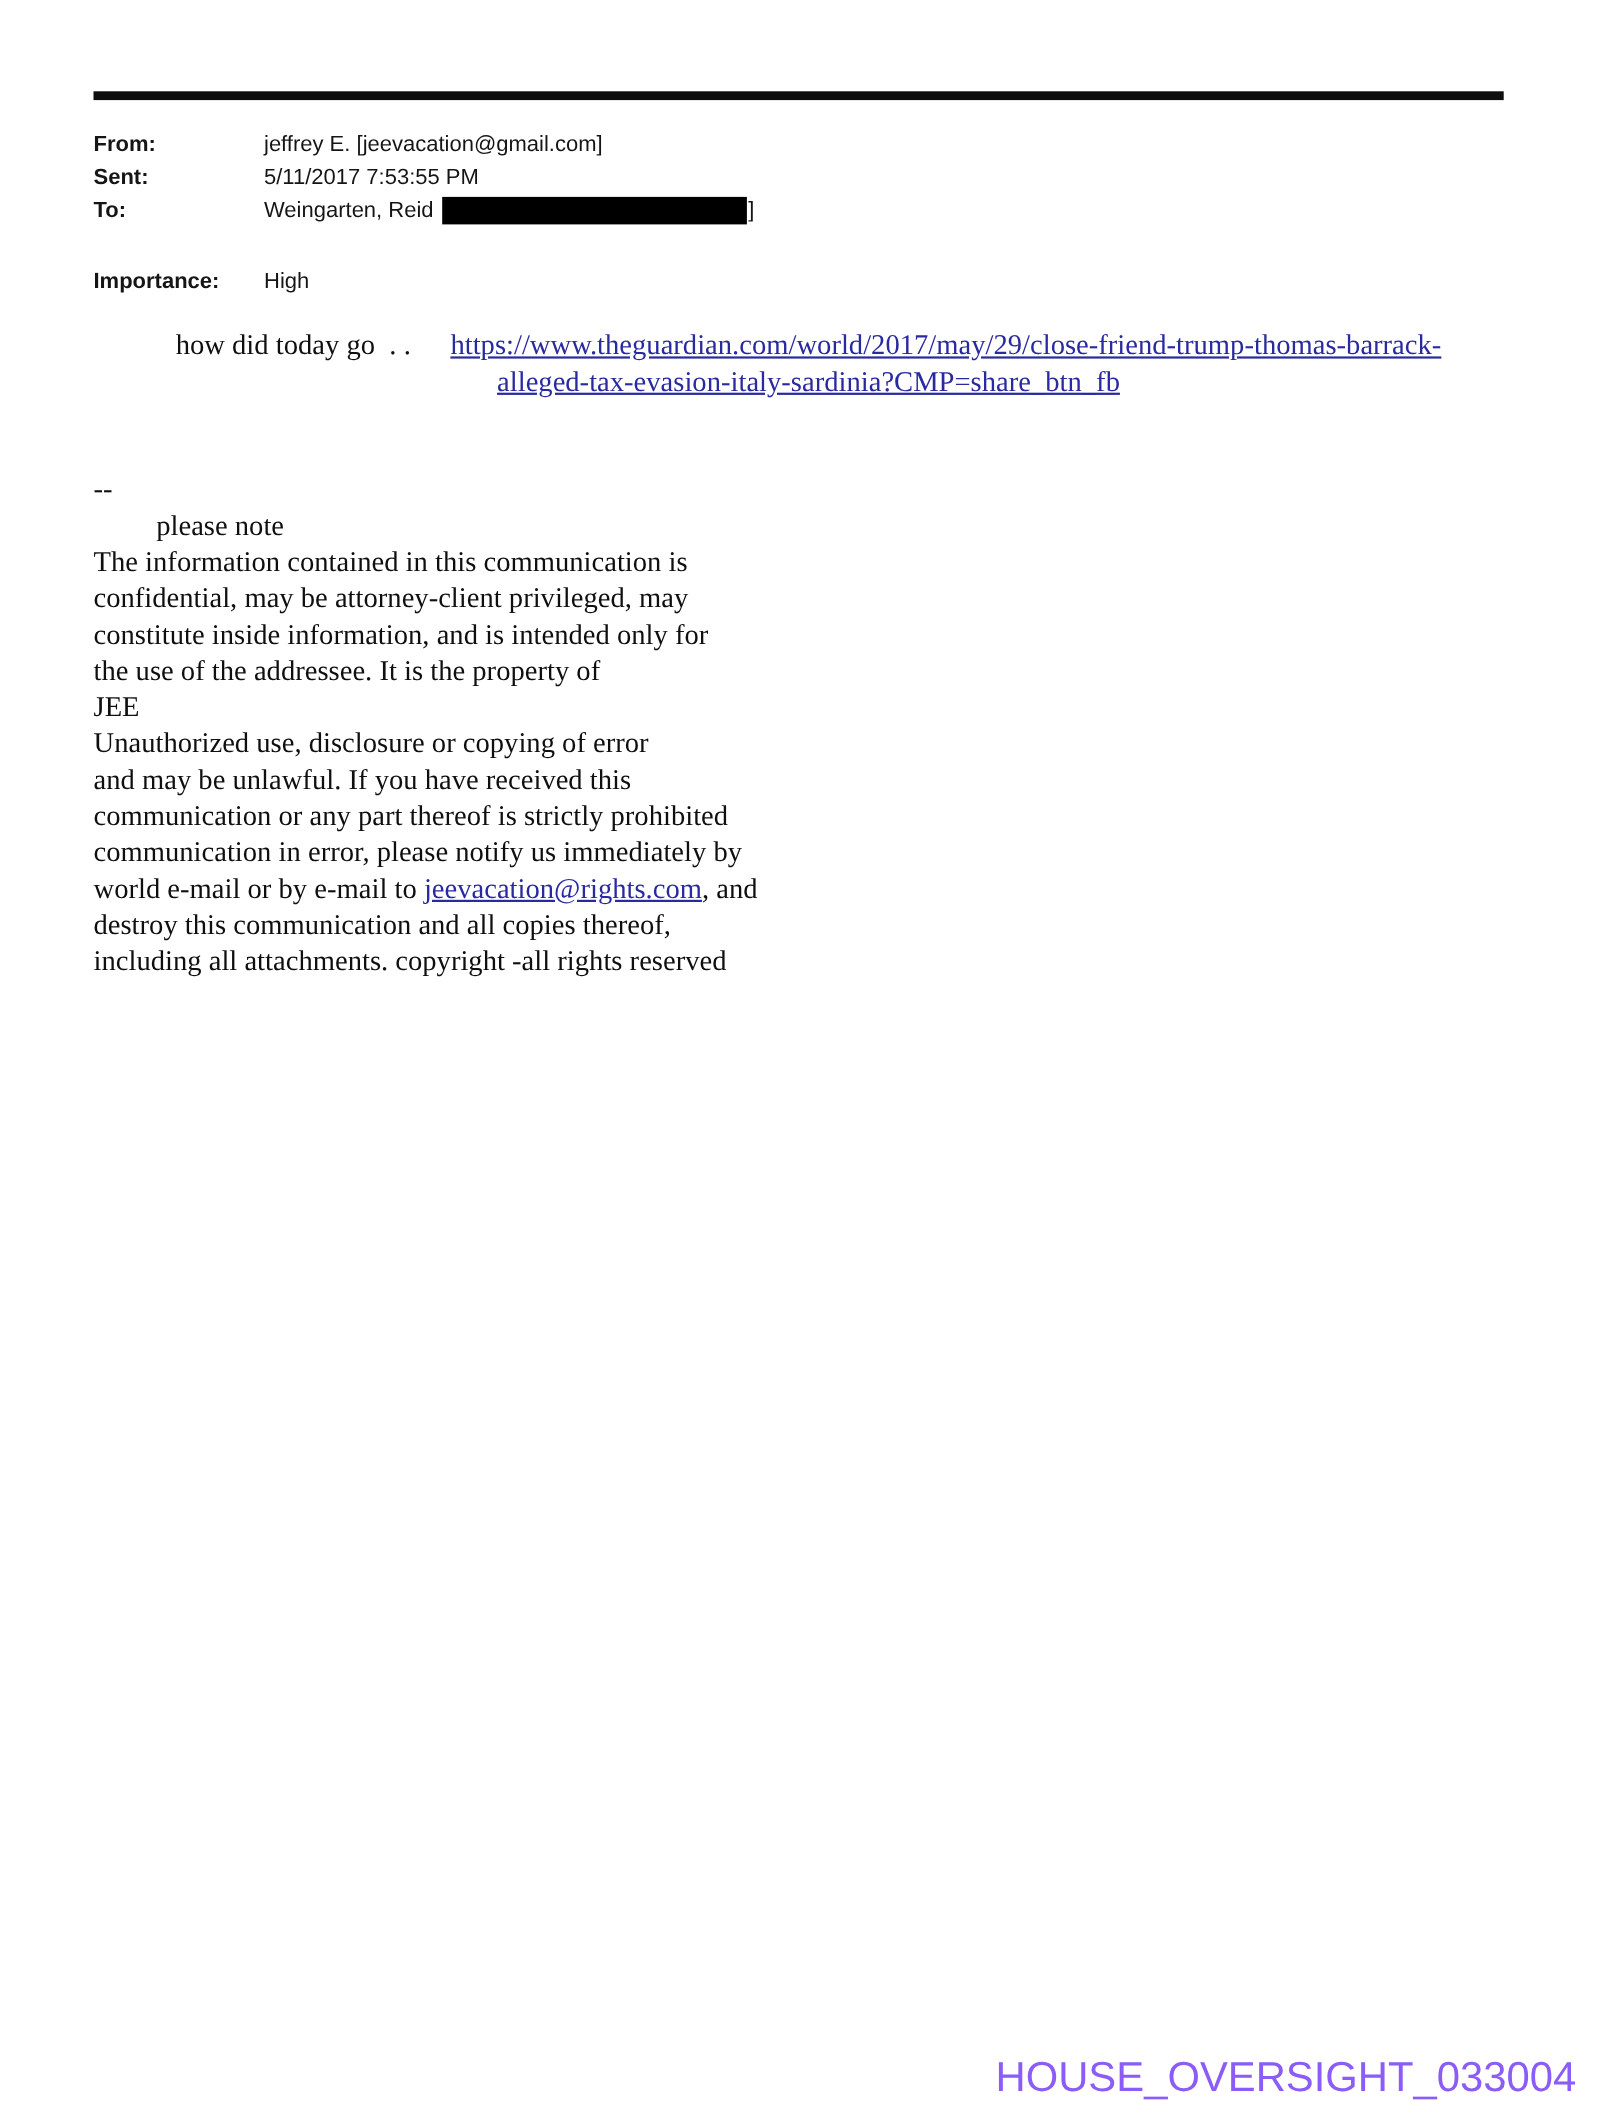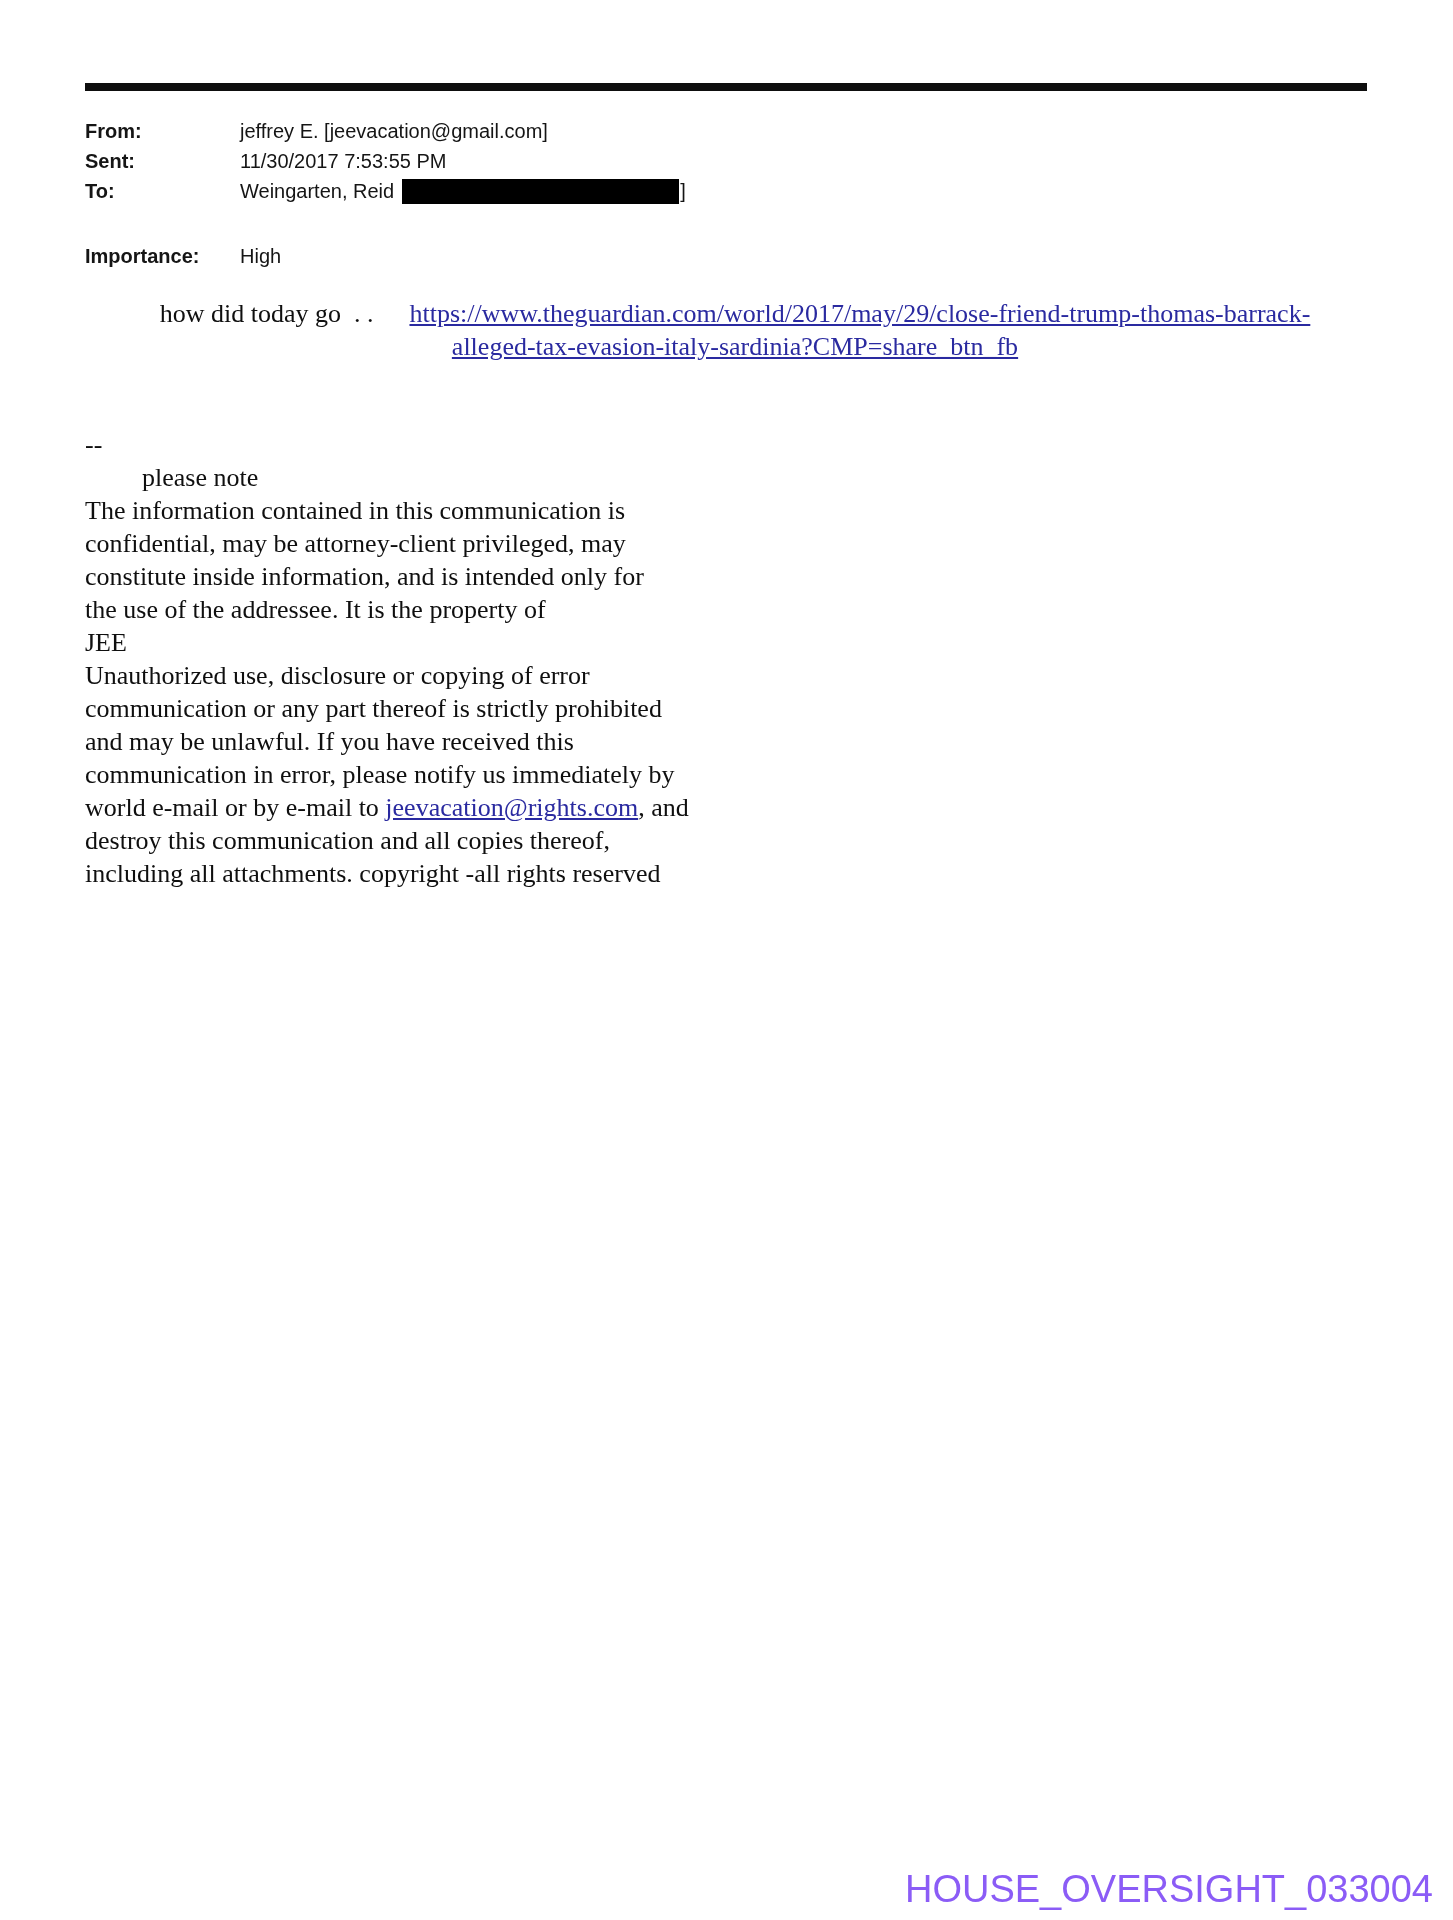--- a/index.html
+++ b/index.html
@@ -82,21 +82,21 @@
 
   <div class="top-rule"></div>
 
   <div class="meta">
     <div class="meta-row">
         <span class="meta-label t">From:</span>
         <span class="meta-value t">jeffrey E. [jeevacation@gmail.com]</span>
       </div>
     <div class="meta-row">
         <span class="meta-label t">Sent:</span>
-        <span class="meta-value t">11/30/2017 7:53:55 PM</span>
+        <span class="meta-value t">5/11/2017 7:53:55 PM</span>
       </div>
     <div class="meta-row">
         <span class="meta-label t">To:</span>
         <span class="meta-value t">Weingarten, Reid</span>
         <span class="redaction"></span>
         <span class="bracket t">]</span>
       </div>
   </div>
 
   <div class="meta importance">
@@ -112,22 +112,22 @@
 
   <div class="sig-block">
     <div class="t">--</div>
     <div class="t note-indent">please note</div>
     <div class="t">The information contained in this communication is</div>
     <div class="t">confidential, may be attorney-client privileged, may</div>
     <div class="t">constitute inside information, and is intended only for</div>
     <div class="t">the use of the addressee. It is the property of</div>
     <div class="t">JEE</div>
     <div class="t">Unauthorized use, disclosure or copying of error</div>
+    <div class="t">and may be unlawful. If you have received this</div>
     <div class="t">communication or any part thereof is strictly prohibited</div>
-    <div class="t">and may be unlawful. If you have received this</div>
     <div class="t">communication in error, please notify us immediately by</div>
     <div><span class="t">world e-mail or by e-mail to </span><a class="lnk"><span class="t">jeevacation@rights.com</span></a><span class="t">, and</span></div>
     <div class="t">destroy this communication and all copies thereof,</div>
     <div class="t">including all attachments. copyright -all rights reserved</div>
   </div>
 
   <div class="bates t">HOUSE_OVERSIGHT_033004</div>
 
 </div>
 

